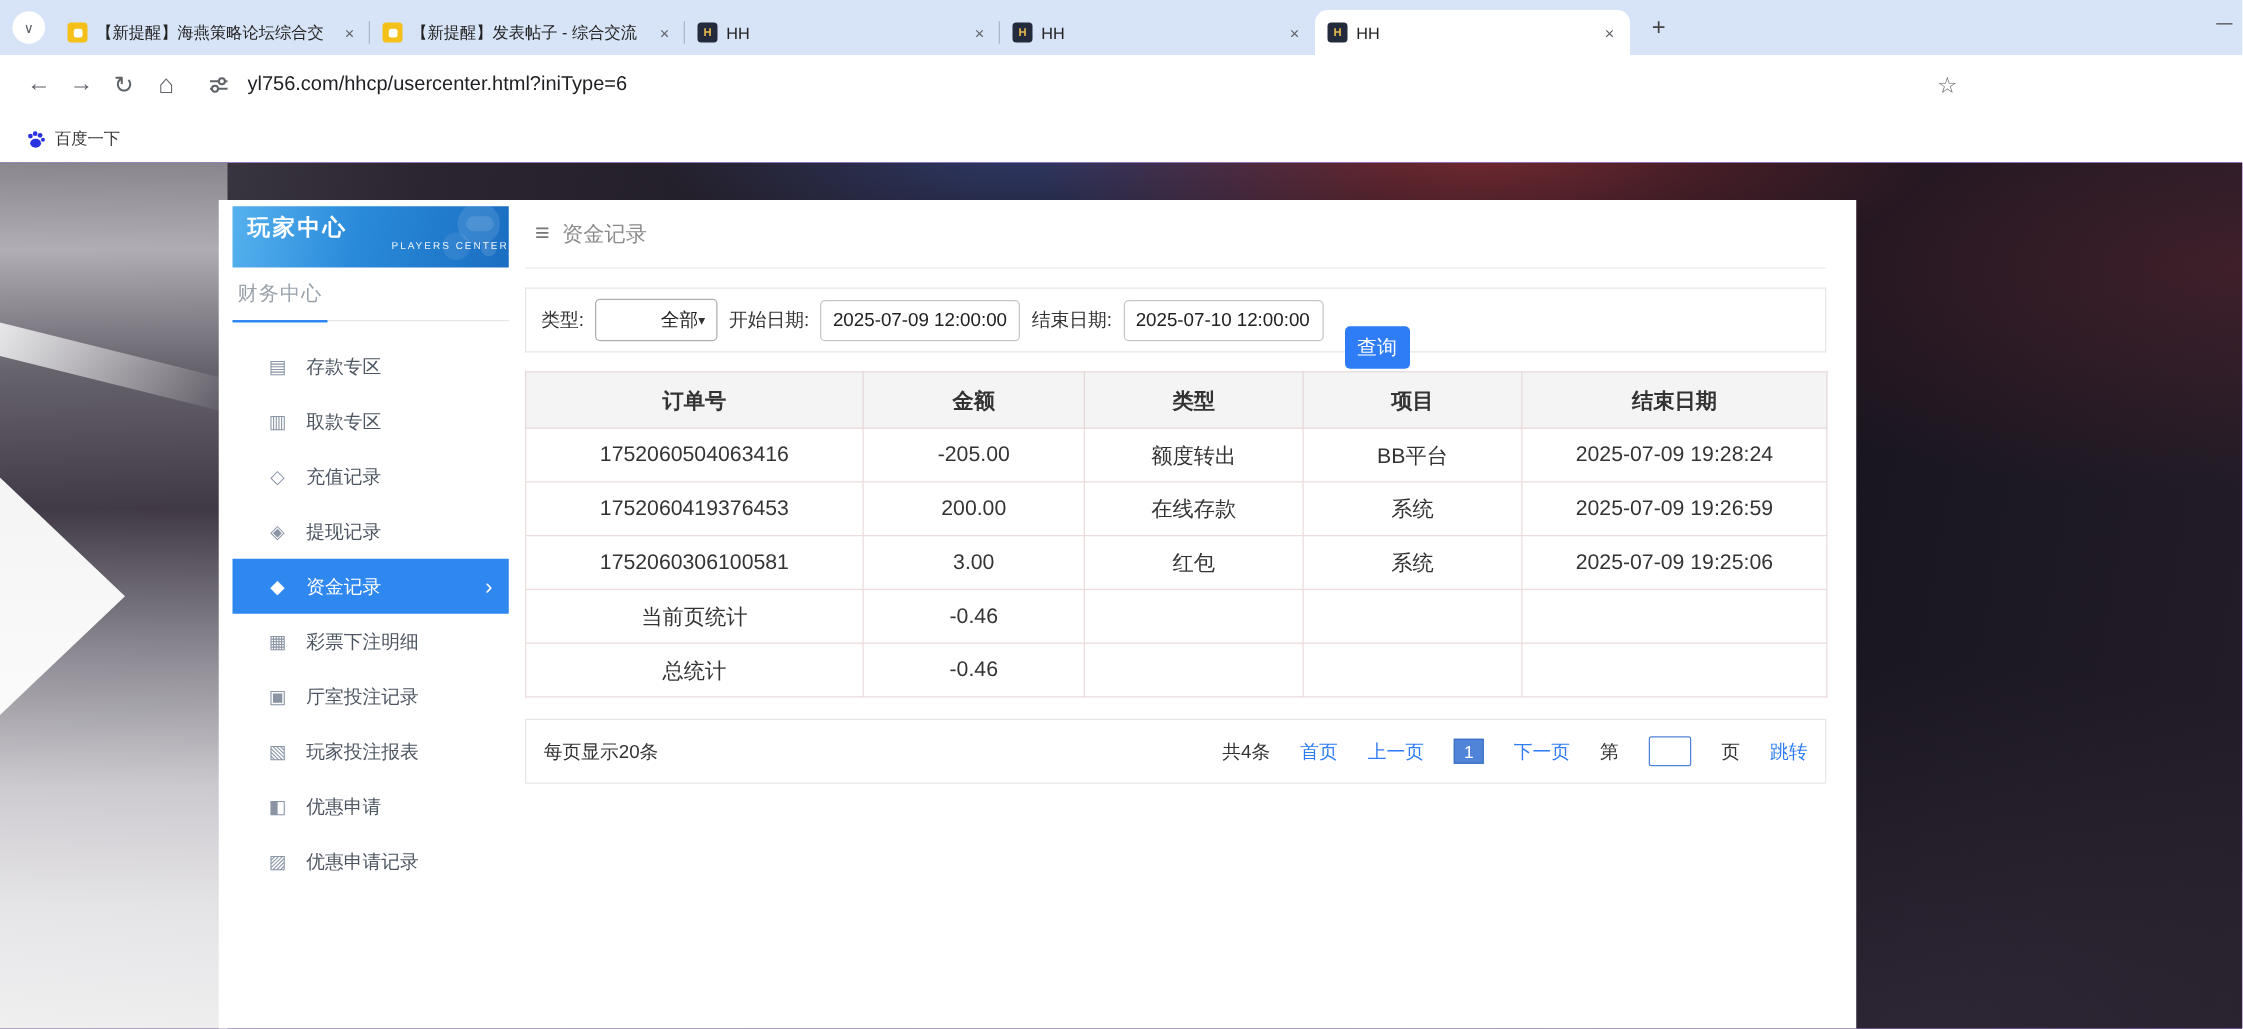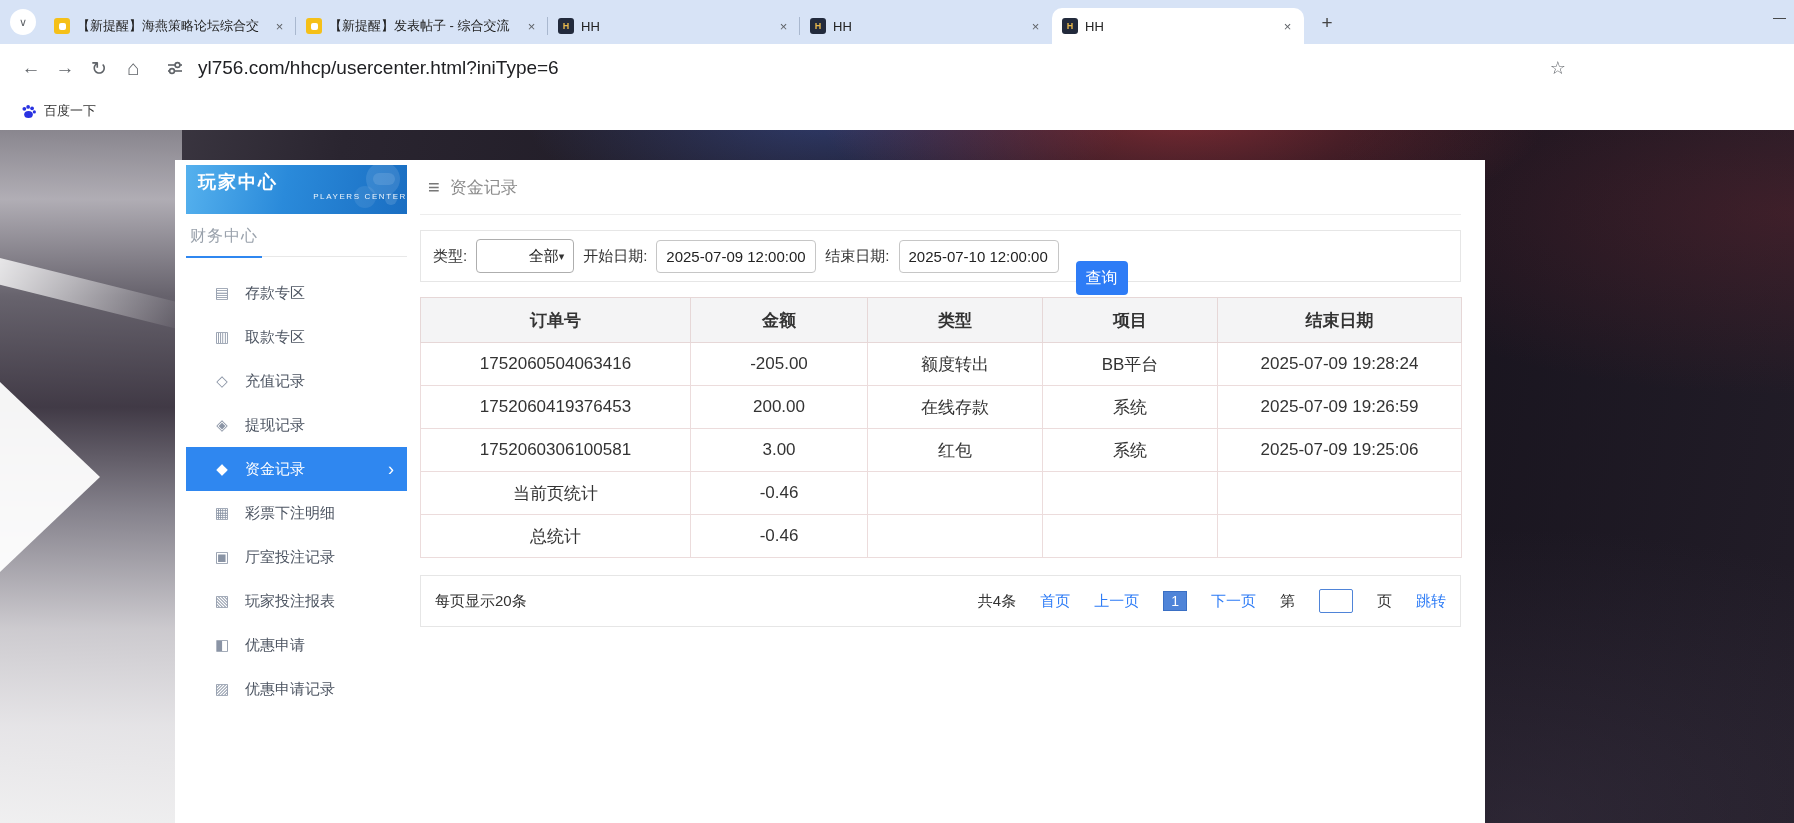--- a/index.html
+++ b/index.html
@@ -24,21 +24,21 @@
   .fav-hh { background:#222a3c; color:#e7b84c; font-size:9px; font-weight:bold; }
   .newtab-btn { margin:0 0 8px 10px; width:26px; height:26px; display:flex; align-items:center; justify-content:center;
     color:#444; font-size:19px; }
   .win-min { position:absolute; right:8px; top:10px; color:#333; font-size:13px; }
 
   
   .navbar { height:48px; background:#fff; display:flex; align-items:center; padding-left:14px; }
   .nav-btn { width:34px; height:34px; display:flex; align-items:center; justify-content:center; color:#5f6368; font-size:19px; border-radius:50%; }
   .nav-home { font-size:21px; }
   .site-info { width:30px; height:30px; display:flex; align-items:center; justify-content:center; margin-left:10px; }
-  .url-text { font-size:19px; color:#202124; margin-left:8px; flex:1; white-space:nowrap; overflow:hidden; }
+  .url-text { font-size:16px; color:#202124; margin-left:8px; flex:1; white-space:nowrap; overflow:hidden; }
   .star-btn { margin-left:auto; margin-right:228px; color:#5f6368; font-size:18px; }
 
   
   .bookmarksbar { height:38px; background:#fff; display:flex; align-items:center; padding-left:14px; gap:8px; }
   .bm-item { display:flex; align-items:flex-end; gap:7px; font-size:13px; color:#333; padding:4px 6px; border-radius:4px; }
 
   
   .page { position:absolute; left:0; top:130px; width:1794px; height:693px; overflow:hidden; background:#6d28d9; }
   .page-bg { position:absolute; inset:0;
     background:

